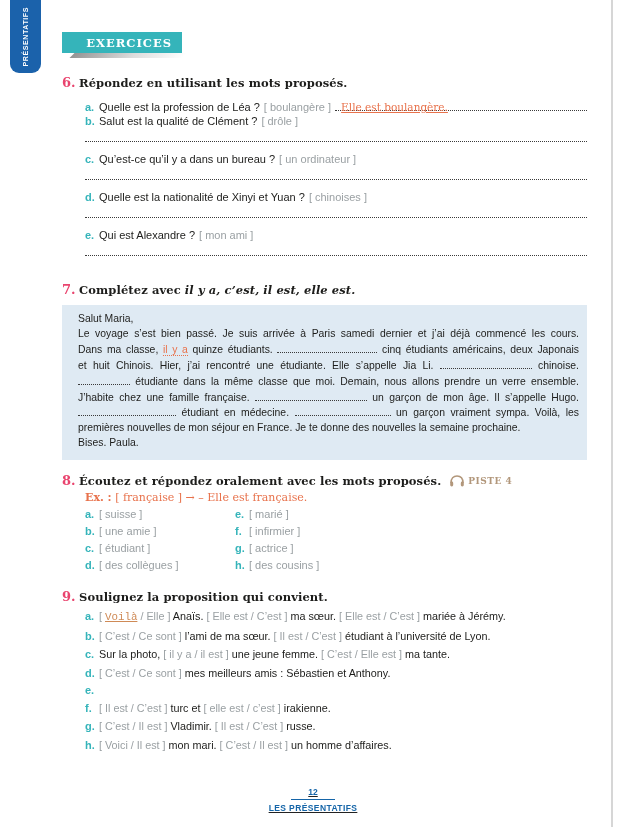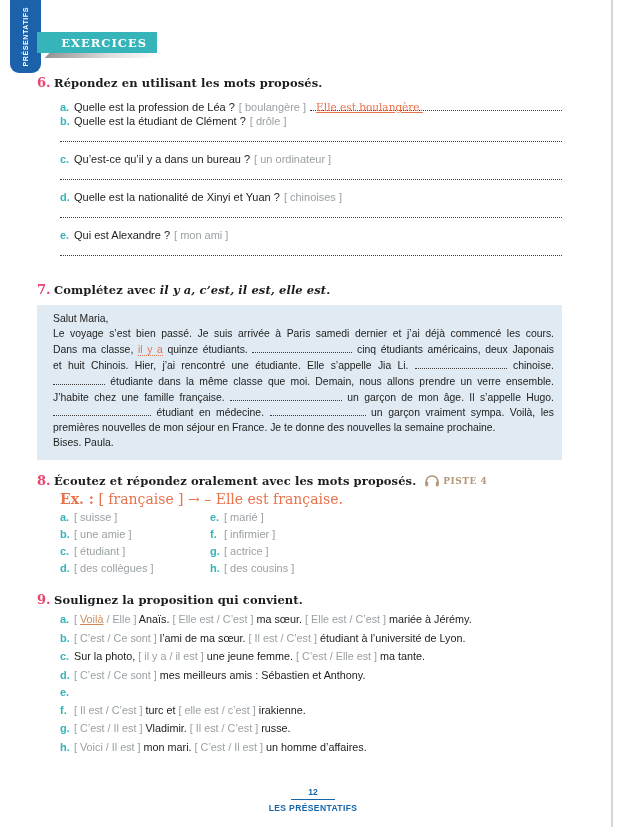--- a/index.html
+++ b/index.html
@@ -13,21 +13,21 @@
   .side-tab{
     position:absolute;left:10px;top:0;width:31px;height:73px;
     background:#1b62ab;border-radius:0 0 9px 9px;
     display:flex;align-items:center;justify-content:center;
   }
   .side-tab span{
     writing-mode:vertical-rl;transform:rotate(180deg);
     color:#fff;font-size:7px;font-weight:bold;letter-spacing:.6px;
   }
 
-  .content{position:absolute;left:37px;top:0;width:525px;}
+  .content{position:absolute;left:62px;top:0;width:525px;}
 
   
   .badge{
     position:relative;margin-top:32px;width:120px;height:21px;background:#35b4ba;
     color:#fff;font-family:"DejaVu Serif",serif;font-weight:bold;font-size:11.5px;
     letter-spacing:1px;display:flex;align-items:center;justify-content:flex-end;
     padding-right:10px;box-sizing:border-box;
   }
   .badge::after{
     content:"";position:absolute;left:10px;bottom:-5px;height:5px;right:-3px;
@@ -65,46 +65,46 @@
     font-size:10.4px;color:#1d1d1b;line-height:14.9px;
   }
   .l-line{min-height:14.9px;}
   .l-line.just{text-align:justify;text-align-last:justify;}
   .blank{
     display:inline-block;border-bottom:1.1px dotted #3a3a3a;height:10px;
     vertical-align:baseline;
   }
   .seg-a{color:#e8724c;border-bottom:1.1px dotted #e8724c;}
   .seg-g{color:#9aa0a3;}
-  .seg-u{color:#cf8a56;text-decoration:underline;}
+  .seg-u{color:#cf8a56;text-decoration:underline;font-family:Liberation Mono, monospace;}
 
   
   .audio{display:flex;align-items:center;margin-left:8px;}
   .piste{
     font-family:"DejaVu Serif",serif;font-weight:bold;font-size:9px;color:#b2977b;
     letter-spacing:.5px;margin-left:3px;
   }
   .ex-example{
-    margin-left:23px;font-family:"DejaVu Serif",serif;font-size:14px;color:#e8724c;
+    margin-left:23px;font-family:"DejaVu Serif",serif;font-size:11px;color:#e8724c;
     margin-bottom:4px;
   }
   .ex-example b{font-weight:bold;}
   .word-grid{display:grid;grid-template-columns:150px 230px;margin-left:23px;row-gap:4px;}
   .word-item{display:flex;align-items:baseline;font-size:11px;}
   .word-item .q-hint{margin-left:0;}
 
   
   .c-item{display:flex;align-items:baseline;margin-left:23px;margin-bottom:4.5px;}
   .c-body{font-size:10.8px;color:#1d1d1b;line-height:14px;}
   .c-body .seg-g{color:#9aa0a3;}
 
   .spacer-a{height:22px;} .spacer-b{height:15px;} .spacer-c{height:13px;}
 
   
-  .footer{position:absolute;left:8px;right:0;bottom:14px;text-align:center;}
+  .footer{position:absolute;left:8px;right:0;bottom:14px;text-align:center;text-decoration:underline;}
   .footer .pg{color:#1565a8;font-size:8.5px;font-weight:bold;}
   .footer .rule{width:44px;border-bottom:1.6px solid #1565a8;margin:2px auto 3px auto;}
   .footer .sec{color:#1565a8;font-size:8.5px;font-weight:bold;letter-spacing:.4px;}
 </style>
 </head>
 <body>
 
 <div class="page">
   <div class="page-edge"></div>
 
@@ -126,21 +126,21 @@
       </div>
       <div id="ex6-items">
           <div class="q-item">
             <span class="q-letter">a.</span>
             <span class="q-text">Quelle est la profession de Léa ?</span>
             <span class="q-hint">[ boulangère ]</span>
             <span class="q-answerline"><span class="q-answer">Elle est boulangère.</span></span>
           </div>
           <div class="q-item">
             <span class="q-letter">b.</span>
-            <span class="q-text">Quelle est la étudiant de Clément ?</span>
+            <span class="q-text">Salut est la qualité de Clément ?</span>
             <span class="q-hint">[ drôle ]</span>
           </div>
           <div class="dotline"></div>
           <div class="q-item">
             <span class="q-letter">c.</span>
             <span class="q-text">Qu’est-ce qu’il y a dans un bureau ?</span>
             <span class="q-hint">[ un ordinateur ]</span>
           </div>
           <div class="dotline"></div>
           <div class="q-item">

